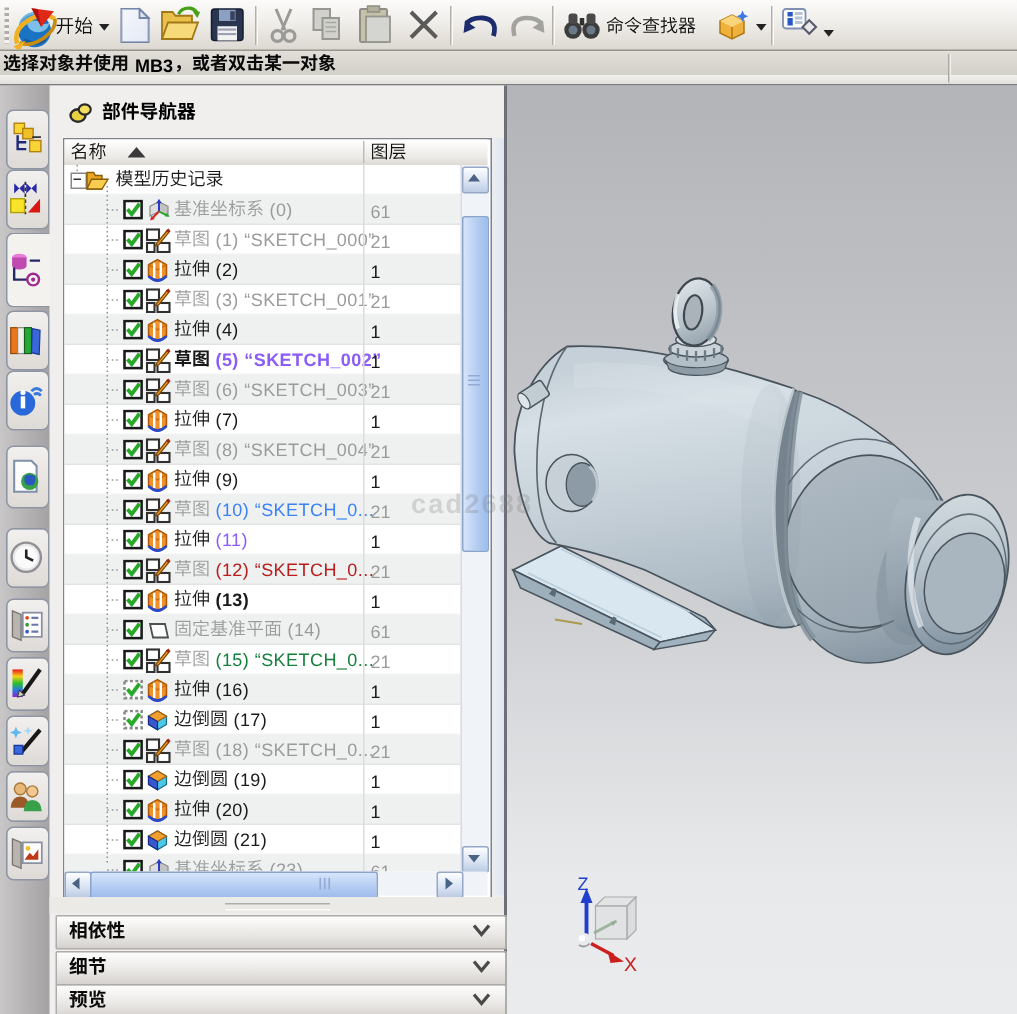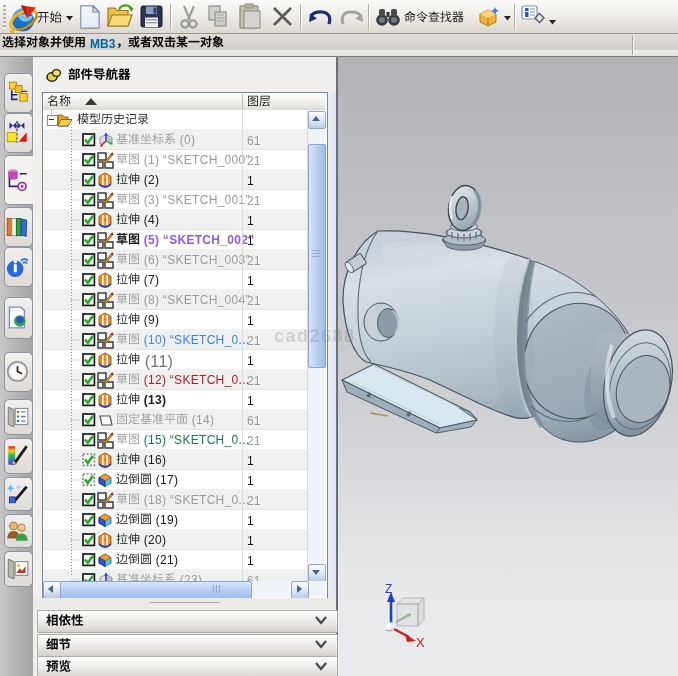--- a/index.html
+++ b/index.html
@@ -115,21 +115,21 @@
 <div class="abs" style="left:0;top:34px;width:678px;height:16px;background:linear-gradient(#e2dfda,#d2cfc8)"></div>
 <svg style="position:absolute;left:2px;top:36px" width="85.0" height="13.2" fill="#0a0a0a">
     <use href="#b9009" transform="matrix(0.0120,0,0,-0.0120,0.00,10.32)"></use>
     <use href="#b62e9" transform="matrix(0.0120,0,0,-0.0120,12.00,10.32)"></use>
     <use href="#b5bf9" transform="matrix(0.0120,0,0,-0.0120,24.00,10.32)"></use>
     <use href="#b8c61" transform="matrix(0.0120,0,0,-0.0120,36.00,10.32)"></use>
     <use href="#b5e76" transform="matrix(0.0120,0,0,-0.0120,48.00,10.32)"></use>
     <use href="#b4f7f" transform="matrix(0.0120,0,0,-0.0120,60.00,10.32)"></use>
     <use href="#b7528" transform="matrix(0.0120,0,0,-0.0120,72.00,10.32)"></use>
   </svg>
-<div class="lat" style="left:90px;top:38px;font-size:12px;font-weight:bold;color:#0369a1">MB3</div>
+<div class="lat" style="left:90px;top:38px;font-size:12px;font-weight:bold;color:#000000">MB3</div>
 <svg style="position:absolute;left:116px;top:36px" width="109.0" height="13.2" fill="#0a0a0a">
     <use href="#bff0c" transform="matrix(0.0120,0,0,-0.0120,0.00,10.32)"></use>
     <use href="#b6216" transform="matrix(0.0120,0,0,-0.0120,12.00,10.32)"></use>
     <use href="#b8005" transform="matrix(0.0120,0,0,-0.0120,24.00,10.32)"></use>
     <use href="#b53cc" transform="matrix(0.0120,0,0,-0.0120,36.00,10.32)"></use>
     <use href="#b51fb" transform="matrix(0.0120,0,0,-0.0120,48.00,10.32)"></use>
     <use href="#b67d0" transform="matrix(0.0120,0,0,-0.0120,60.00,10.32)"></use>
     <use href="#b4e00" transform="matrix(0.0120,0,0,-0.0120,72.00,10.32)"></use>
     <use href="#b5bf9" transform="matrix(0.0120,0,0,-0.0120,84.00,10.32)"></use>
     <use href="#b8c61" transform="matrix(0.0120,0,0,-0.0120,96.00,10.32)"></use>
@@ -500,21 +500,21 @@
     <svg class="abs" style="left:54px;top:242px" width="17" height="17">
       <path d="M2,4.5 L8,1 L14,4.5 L14,12 L8,15.5 L2,12Z" fill="#f09028" stroke="#a85808" stroke-width="1"></path>
       <path d="M2,4.5 L8,8 L14,4.5" fill="none" stroke="#c87010" stroke-width="1"></path>
       <path d="M5.8,3.2 L5.8,13.5 M10.2,3.2 L10.2,13.5" stroke="#fff" stroke-width="1.6"></path>
       <path d="M2,12 Q8,18 14,12" fill="none" stroke="#2848c8" stroke-width="1.8"></path>
     </svg>
     <svg style="position:absolute;left:73px;top:243px" width="25.0" height="13.2" fill="#1a1a1a">
       <use href="#r62c9" transform="matrix(0.0120,0,0,-0.0120,0.00,10.32)"></use>
       <use href="#r4f38" transform="matrix(0.0120,0,0,-0.0120,12.00,10.32)"></use>
     </svg>
-    <div class="lat" style="left:97px;top:244px;font-size:16px;color:#737373;font-weight:normal;letter-spacing:0.3px">&nbsp;(11)</div>
+    <div class="lat" style="left:97px;top:244px;font-size:12px;color:#8b5cf6;font-weight:normal;letter-spacing:0.3px">&nbsp;(11)</div>
     <div class="lat" style="left:204px;top:244.5px;font-size:12px;color:#1a1a1a">1</div>
     <div class="abs" style="left:0;top:260px;width:264px;height:20px;background:#eff0f0;border-bottom:1px solid rgba(0,0,0,0.05);box-sizing:border-box"></div>
     <svg class="abs" style="left:39px;top:263px" width="14" height="14">
       <rect x="1" y="1" width="11.4" height="11.4" fill="#fff" stroke-width="1.7" stroke="#1a1a1a"></rect>
       <path d="M3,6.5 L5.8,9.8 L11,2.8" fill="none" stroke="#28aa28" stroke-width="2.6"></path>
     </svg>
     <svg class="abs" style="left:54px;top:262px" width="17" height="17">
       <rect x="1" y="1" width="8" height="7" fill="#fff" stroke="#303030" stroke-width="1.4"></rect>
       <rect x="1" y="10" width="5" height="6" fill="#fff" stroke="#303030" stroke-width="1.4"></rect>
       <rect x="8" y="10" width="8" height="6" fill="#fff" stroke="#303030" stroke-width="1.4"></rect>

